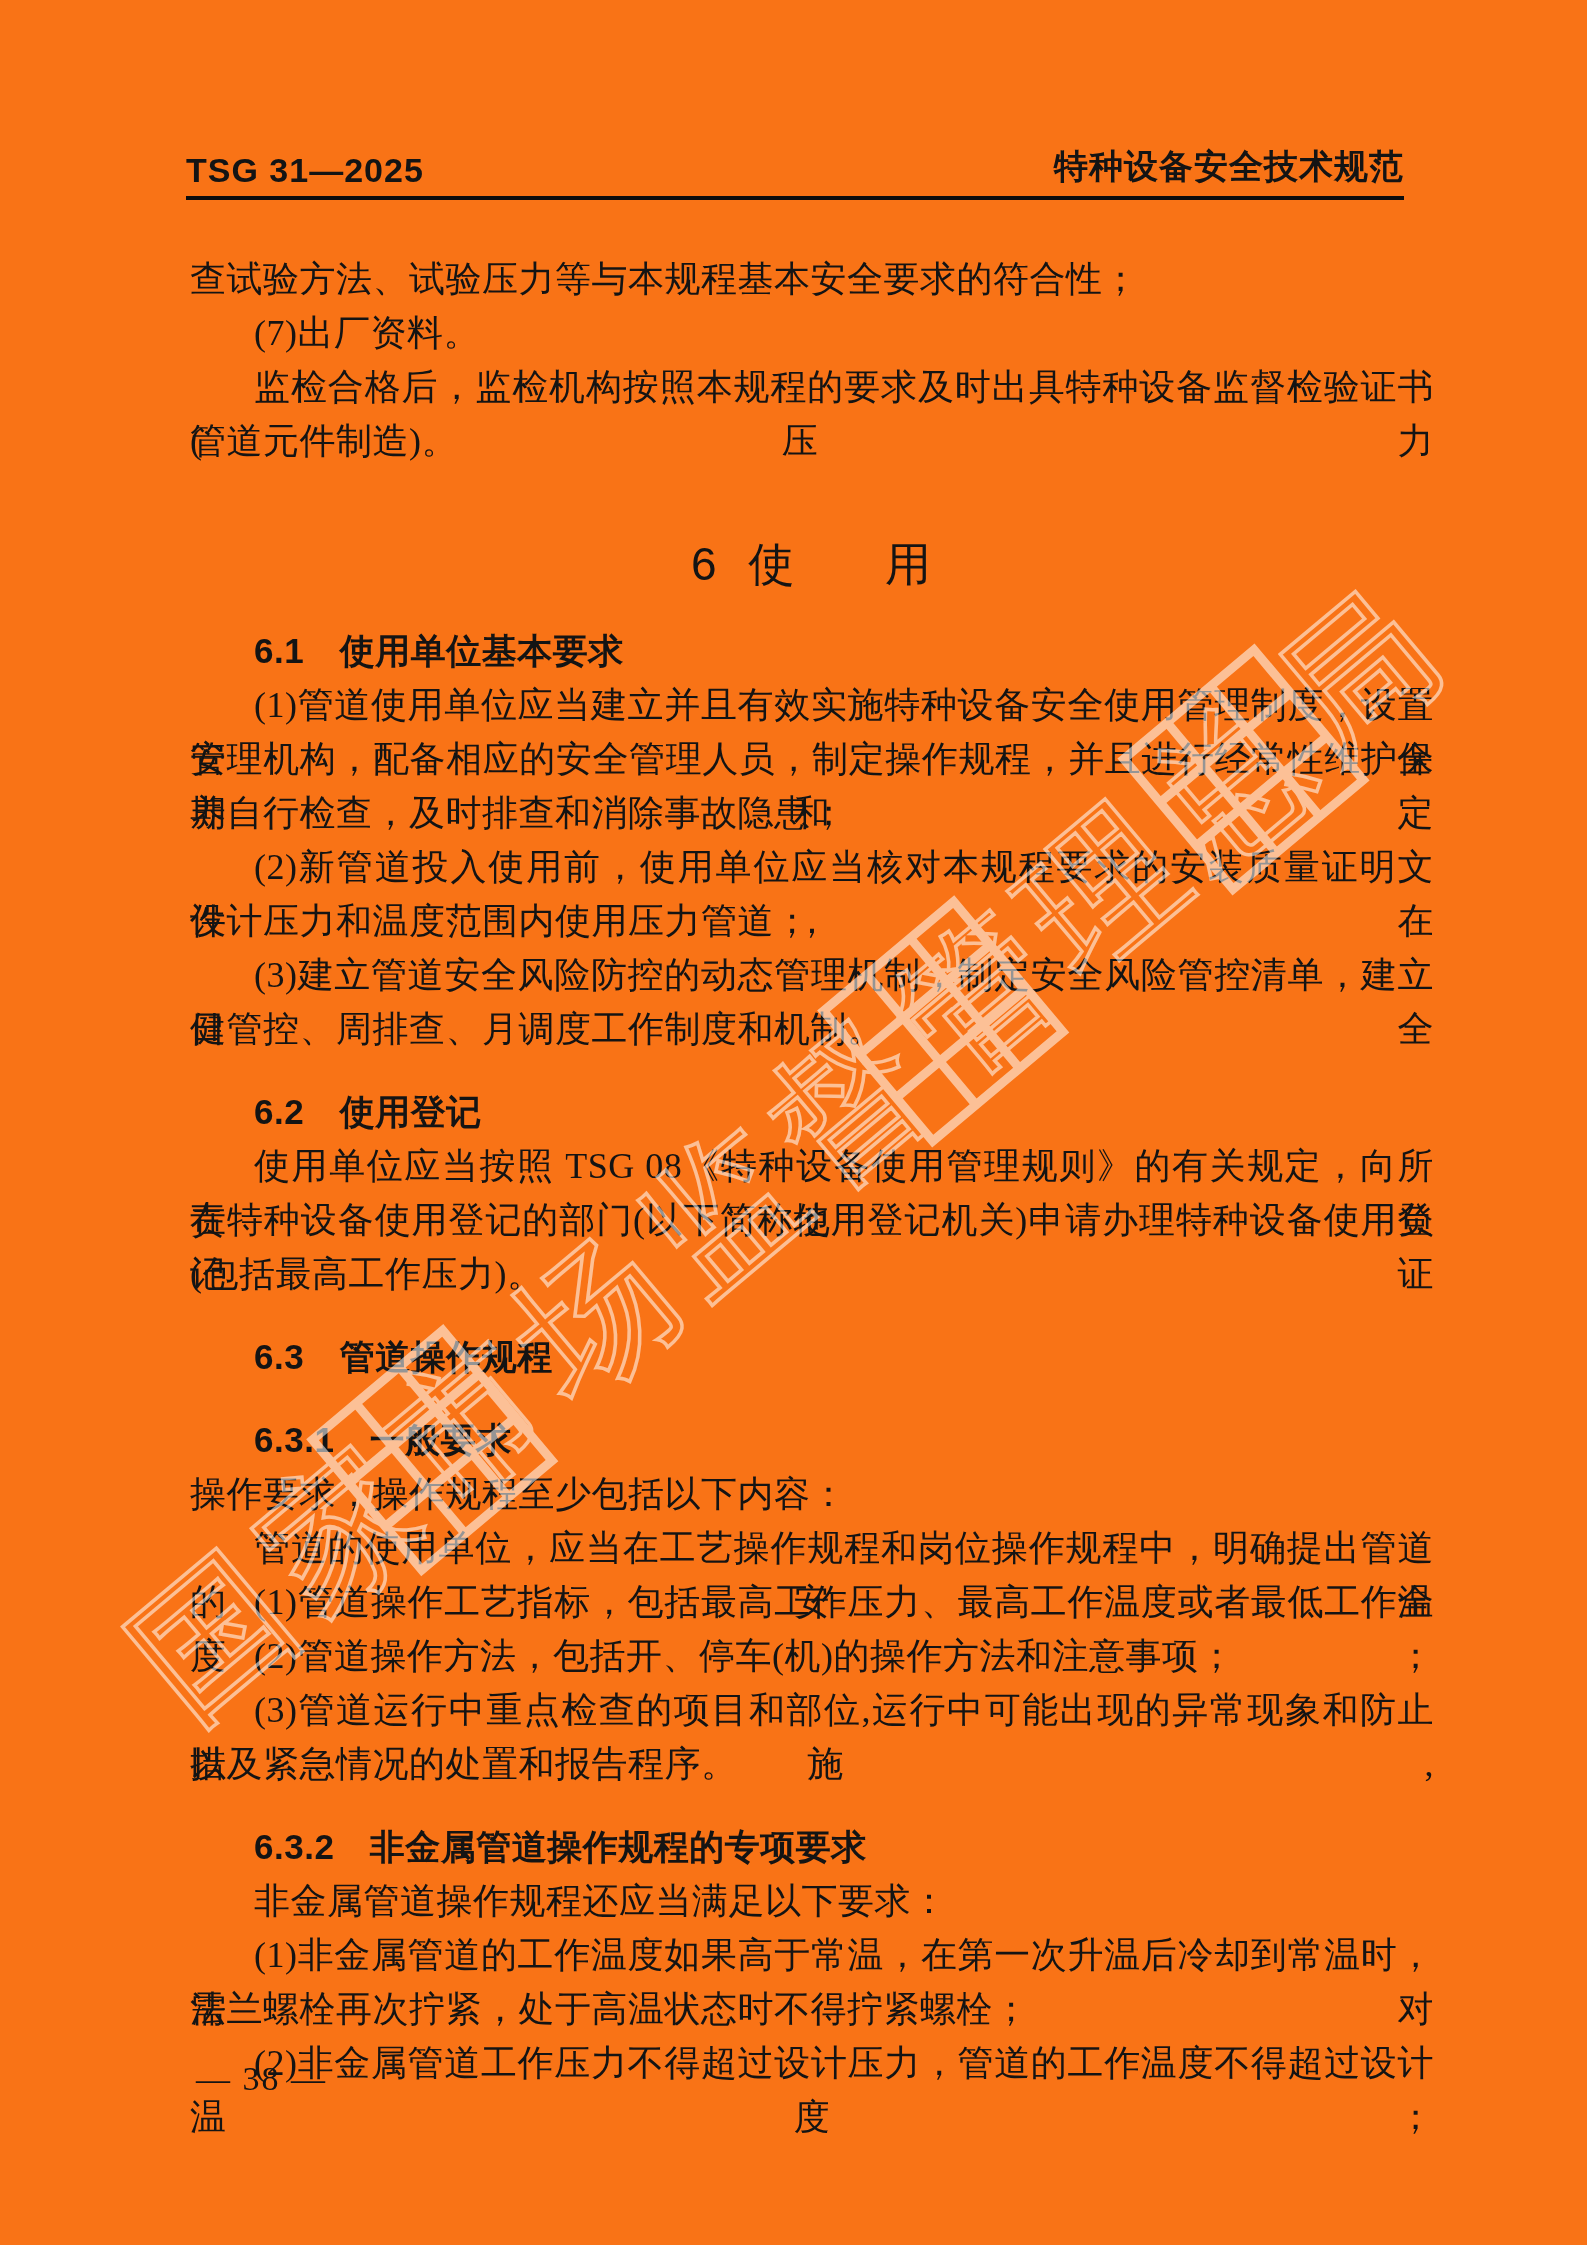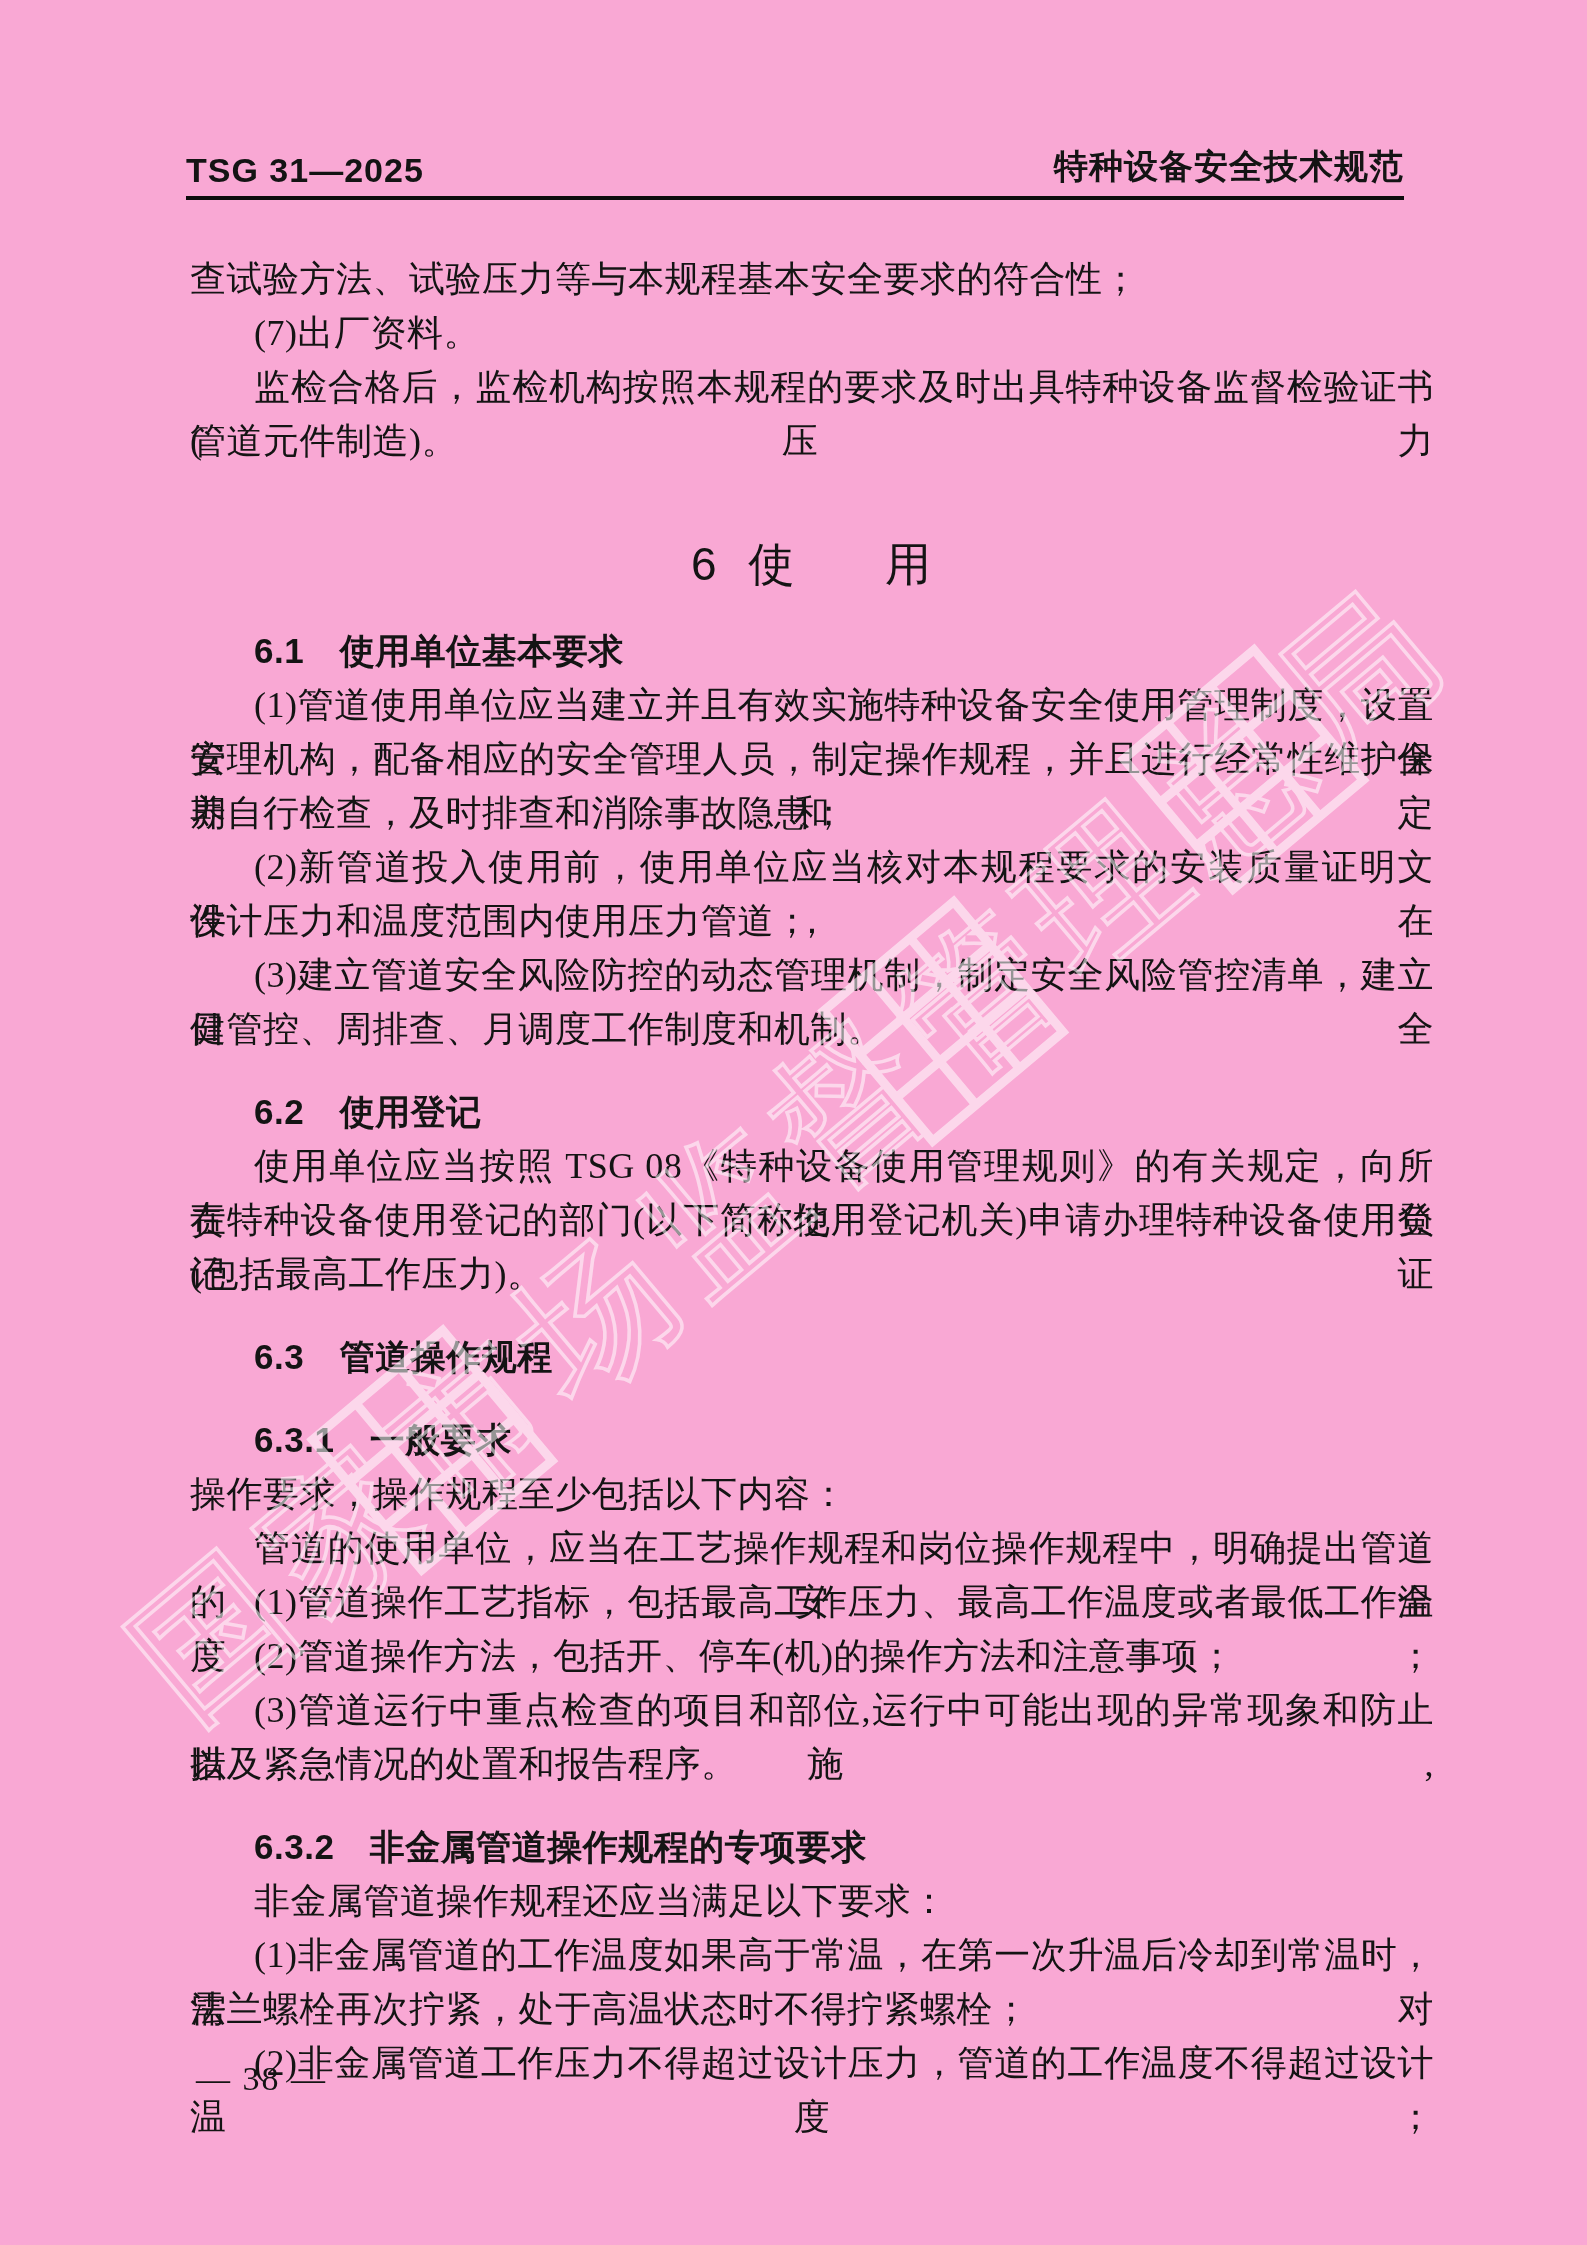--- a/index.html
+++ b/index.html
@@ -1,19 +1,19 @@
 <!DOCTYPE html>
 <html><head>
 <meta charset="utf-8">
 <style>
   html,body{margin:0;padding:0;}
   #page{
     position:relative;
     width:1587px;height:2245px;
-    background:#f9a8d4;
+    background:#f97316;
     overflow:hidden;
     color:#141414;
   }
   
   #header{
     position:absolute;left:186px;top:138px;width:1218px;height:52px;
     font-family:"Liberation Sans",sans-serif;
     font-size:34px;font-weight:600;
     display:flex;justify-content:space-between;align-items:flex-end;
     letter-spacing:1px;

